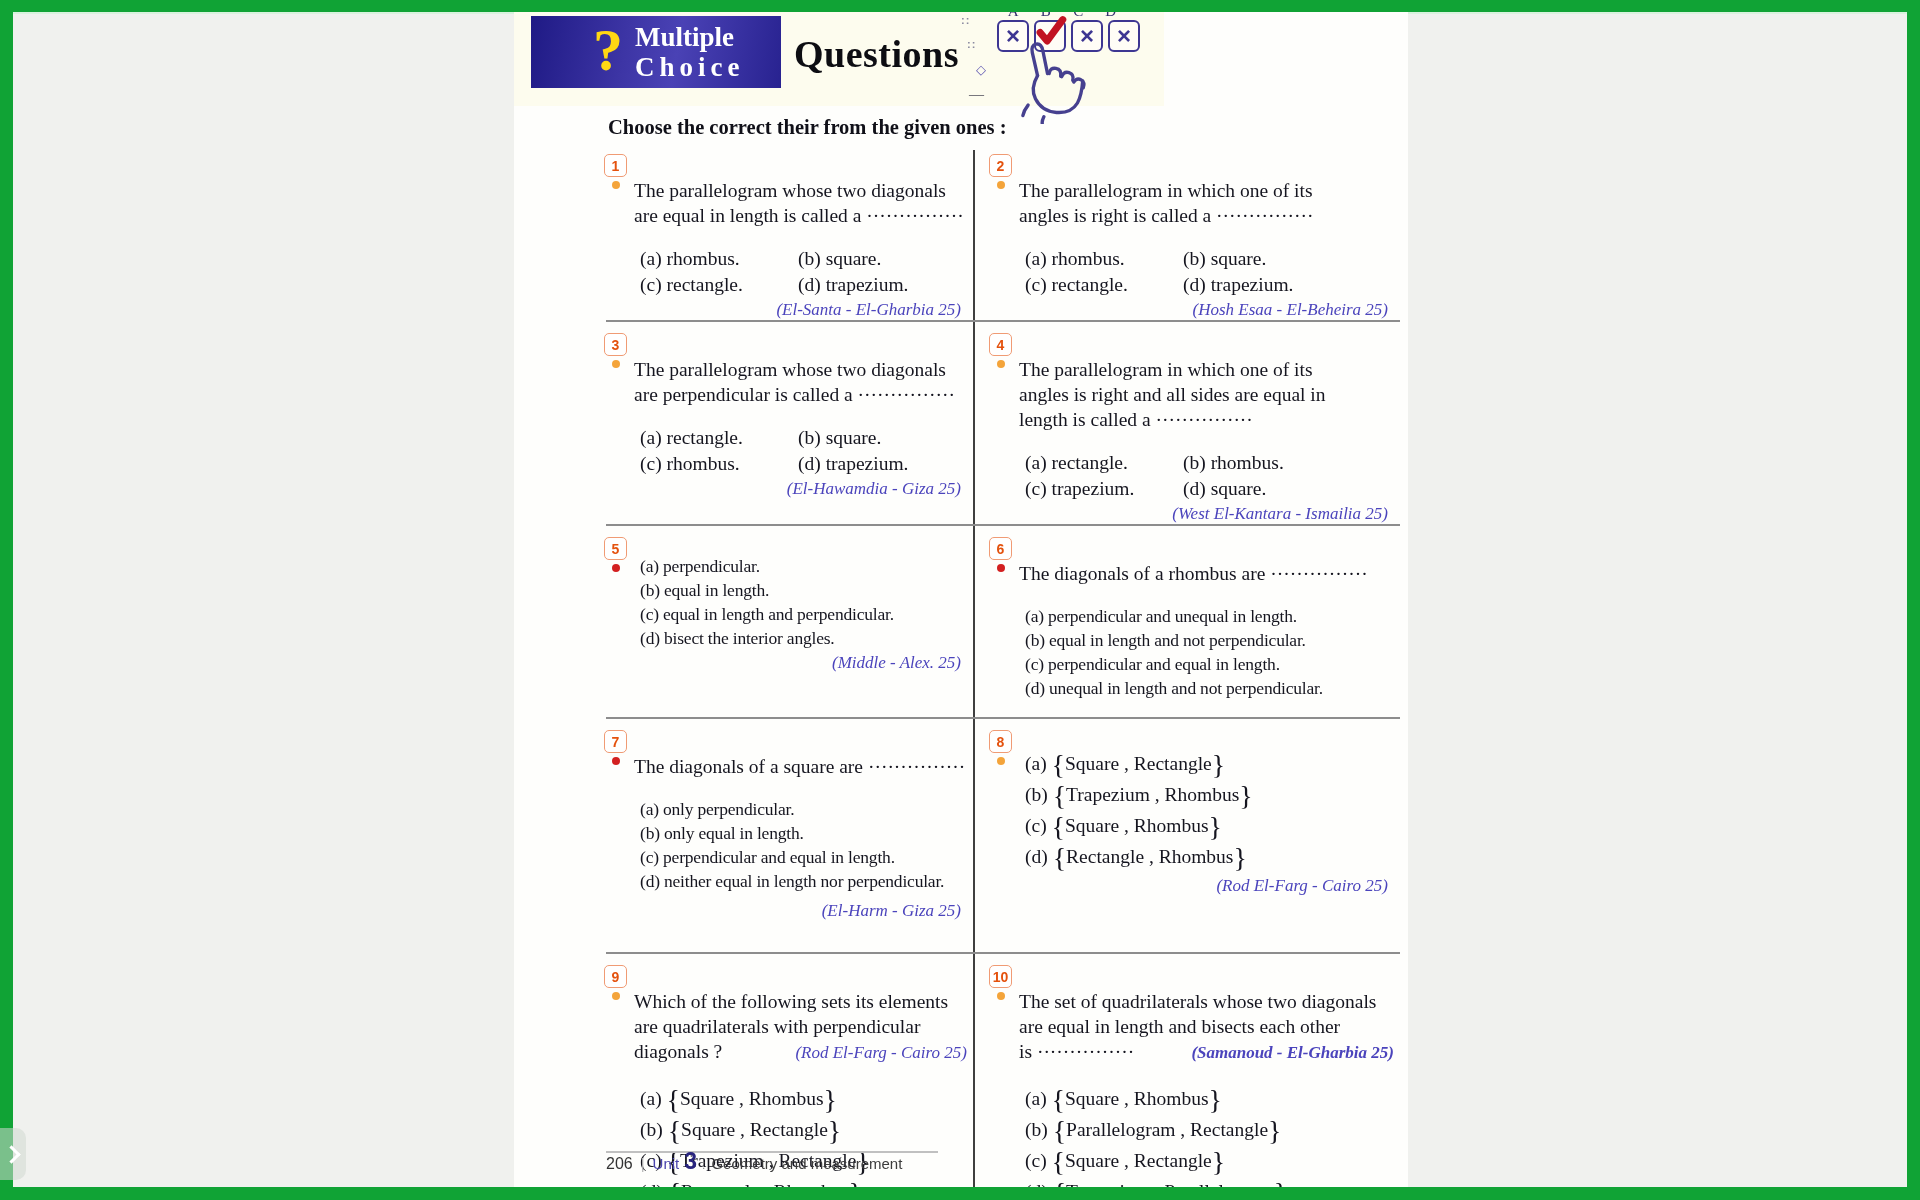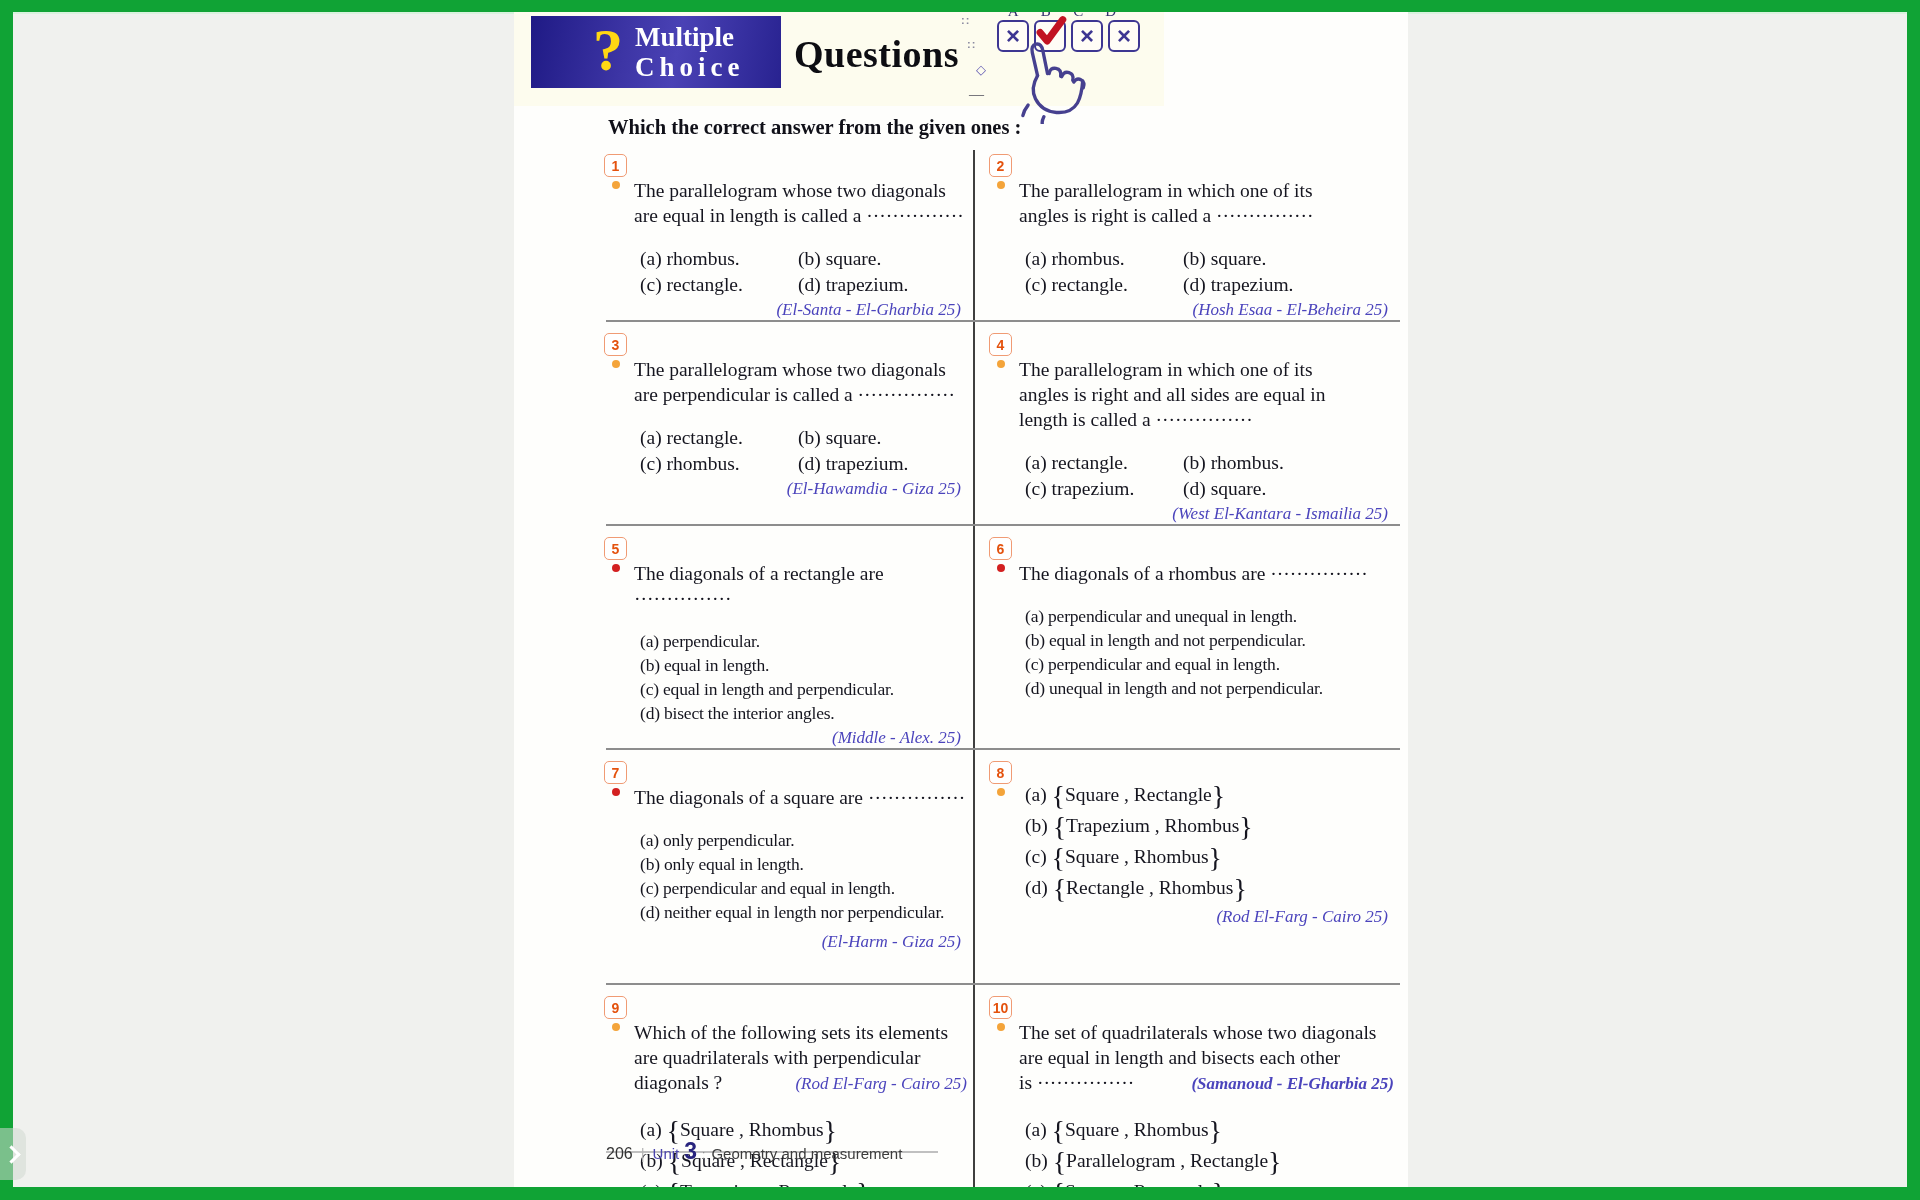--- a/index.html
+++ b/index.html
@@ -96,21 +96,21 @@
   .brace{font-size:28px;font-weight:400;vertical-align:-4px;line-height:1;}
   .source-line{
     display:none;text-align:right;color:#4b44bc;font-style:italic;font-size:17px;
     margin-top:3px;padding-right:8px;line-height:21px;
   }
   
   .footer-divider-line{
     position:absolute;left:92px;bottom:34px;width:332px;border-top:2px solid #c0c0c0;
   }
   .footer{
-    position:absolute;left:92px;bottom:22px;display:flex;align-items:baseline;
+    position:absolute;left:92px;bottom:12px;display:flex;align-items:baseline;
     font-family:"Liberation Sans",sans-serif;
   }
   .pageno{font-size:16px;color:#333;}
   .fsep{color:#b5b5b5;margin:0 8px;font-size:15px;}
   .unit-label{color:#4a43ae;font-size:15px;}
   .unit-number{color:#28247e;font-size:23px;font-weight:bold;margin:0 3px 0 5px;}
   .unit-sep{color:#8a8a8a;font-size:12px;margin:0 6px 0 2px;}
   .unit-title{color:#3c3c3c;font-size:15px;}
   
   .side-btn{
@@ -172,21 +172,21 @@
           <path d="M32 32 q1 -6 6.5 -5 q5.5 1 4.5 7.5"></path>
           <path d="M44 35 q2 -5.5 7 -4 q5 1.5 3.5 7.5"></path>
           <path d="M55.5 40 q3 -4.5 7 -2 q4 2.5 2 7.5"></path>
           <path d="M21 34 q-7 12 -2 22 q6 12 20 13 q14 1 20 -9 q4 -7 5 -21"></path>
           <path d="M12 62 q-4 5 -5 10"></path>
           <path d="M27 73 q-2 4 -1.5 7"></path>
         </svg>
       </div>
     </div>
 
-    <div class="instruction">Which the correct answer from the given ones :</div>
+    <div class="instruction">Choose the correct their from the given ones :</div>
 
     <div class="grid">
       <div class="row" style="min-height:150px">
         <div class="cell-l" id="cell-1">
             <div class="q">
     <span class="qnum">
       <span class="nbox">1</span>
       <span class="qdot" style="background: rgb(244, 164, 58);"></span>
     </span>
     <div class="stem">
@@ -263,23 +263,20 @@
   </div>
           </div>
       </div>
       <div class="row" style="min-height:191px">
         <div class="cell-l" id="cell-5">
             <div class="q">
     <span class="qnum">
       <span class="nbox">5</span>
       <span class="qdot" style="background: rgb(211, 32, 32);"></span>
     </span>
-    <div class="stem">
-      <span class="stem-text">The diagonals of a rectangle are ···············</span>
-    </div>
     <div class="opts layout-list">
                 <div class="opt"><span class="opt-letter">(a)</span> <span class="opt-text">perpendicular.</span></div>
                 <div class="opt"><span class="opt-letter">(b)</span> <span class="opt-text">equal in length.</span></div>
                 <div class="opt"><span class="opt-letter">(c)</span> <span class="opt-text">equal in length and perpendicular.</span></div>
                 <div class="opt"><span class="opt-letter">(d)</span> <span class="opt-text">bisect the interior angles.</span></div>
               </div>
     <div class="source-line" style="display: block;">(Middle - Alex. 25)</div>
   </div>
           </div>
         <div class="cell-r" id="cell-6">

